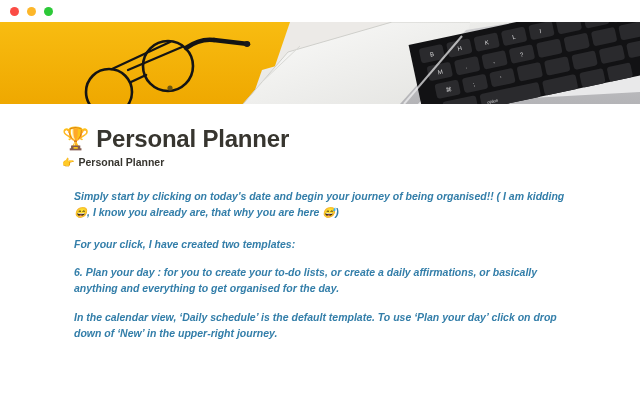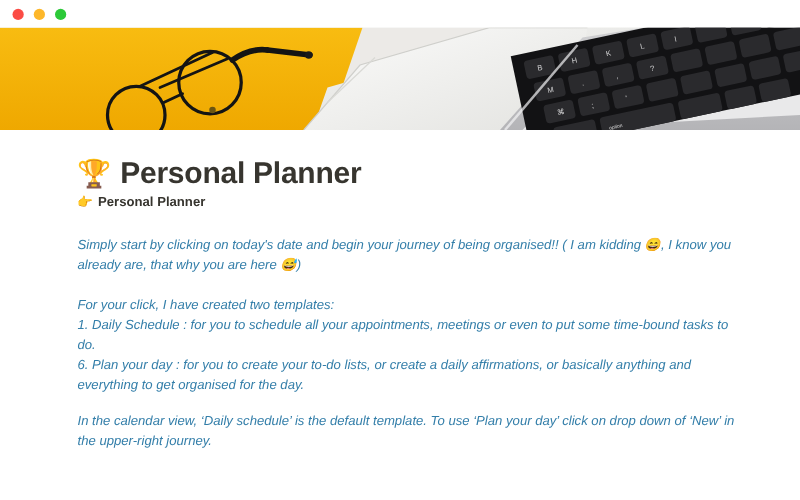--- a/index.html
+++ b/index.html
@@ -105,24 +105,24 @@
     font-weight: bold;
     display: flex;
     align-items: baseline;
     gap: 4px;
   }
   .subitem .emoji { font-size: 10px; }
 
   .blue-block {
     color: #337ea9;
     font-style: italic;
-    font-weight: normal;
+    font-weight: bold;
     font-size: 10.5px;
     line-height: 16px;
-    margin: 0;
+    margin: 12px;
   }
   .gap-lg { margin-top: 18px; }
   .gap-md { margin-top: 16px; }
   .gap-sm { margin-top: 0px; }
   .gap-xs { margin-top: 13px; }
 </style>
 </head>
 <body>
 
 <div class="window">
@@ -254,19 +254,18 @@
 
 
     <p class="block subitem">
       <span class="emoji">👉</span>
       <span>Personal Planner</span>
     </p>
 
     <p class="blue-block gap-lg">Simply start by clicking on today's date and begin your journey of being organised!! ( I am kidding 😄, I know you already are, that why you are here 😅)</p>
 
     <p class="blue-block gap-md">For your click, I have created two templates:</p>
-    <p class="blue-block gap-sm">1. Daily Schedule : for you to schedule all your appointments, meetings or even to put some time-bound tasks to do.</p>
     <p class="blue-block gap-sm">6. Plan your day : for you to create your to-do lists, or create a daily affirmations, or basically anything and everything to get organised for the day.</p>
 
     <p class="blue-block gap-xs">In the calendar view, ‘Daily schedule’ is the default template. To use ‘Plan your day’ click on drop down of ‘New’ in the upper-right journey.</p>
 
   </div>
 </div>
 
 </body></html>

